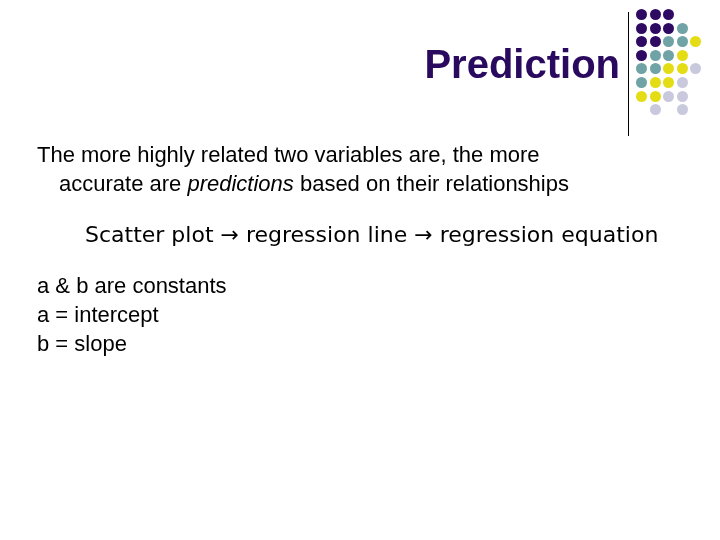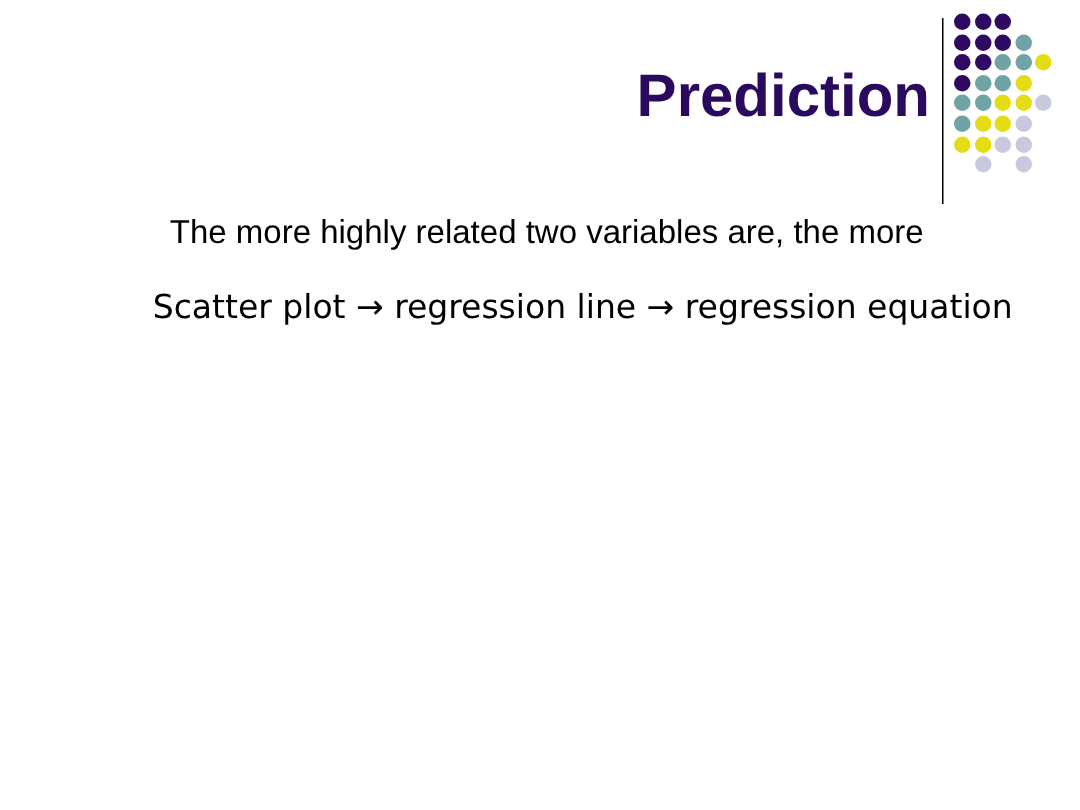--- a/index.html
+++ b/index.html
@@ -59,21 +59,20 @@
     position: absolute;
     left: 37px;
     top: 140px;
     width: 655px;
     font-size: 22px;
     color: #000000;
     line-height: 1.32;
   }
   .para {
     margin: 0;
-    text-align: center;
   }
   .para-block {
     margin-bottom: 22px;
   }
   .line2 {
     padding-left: 22px;
     display: block;
   }
   .ital {
     font-style: italic;
@@ -125,23 +124,29 @@
     <div class="dot" style="left: 27.2px; top: 81.6px; background: rgb(201, 201, 222);"></div>
     <div class="dot" style="left: 40.8px; top: 81.6px; background: rgb(201, 201, 222);"></div>
     <div class="dot" style="left: 13.6px; top: 95.2px; background: rgb(201, 201, 222);"></div>
     <div class="dot" style="left: 40.8px; top: 95.2px; background: rgb(201, 201, 222);"></div>
   </div>
 
 <div id="body-content">
 
   <div class="para-block">
     <div class="para">The more highly related two variables are, the more</div>
+    <div class="para line2"><span>accurate are </span><span class="ital">predictions</span><span> based on their relationships</span></div>
   </div>
 
   <div class="para-block">
     <div class="para arrow">Scatter plot → regression line → regression equation</div>
   </div>
 
   <div class="para-block">
   </div>
 
+  <div>
+    <div class="para">a &amp; b are constants</div>
+    <div class="para">a = intercept</div>
+    <div class="para">b = slope</div>
+  </div>
 
 </div>
 
 </body></html>

